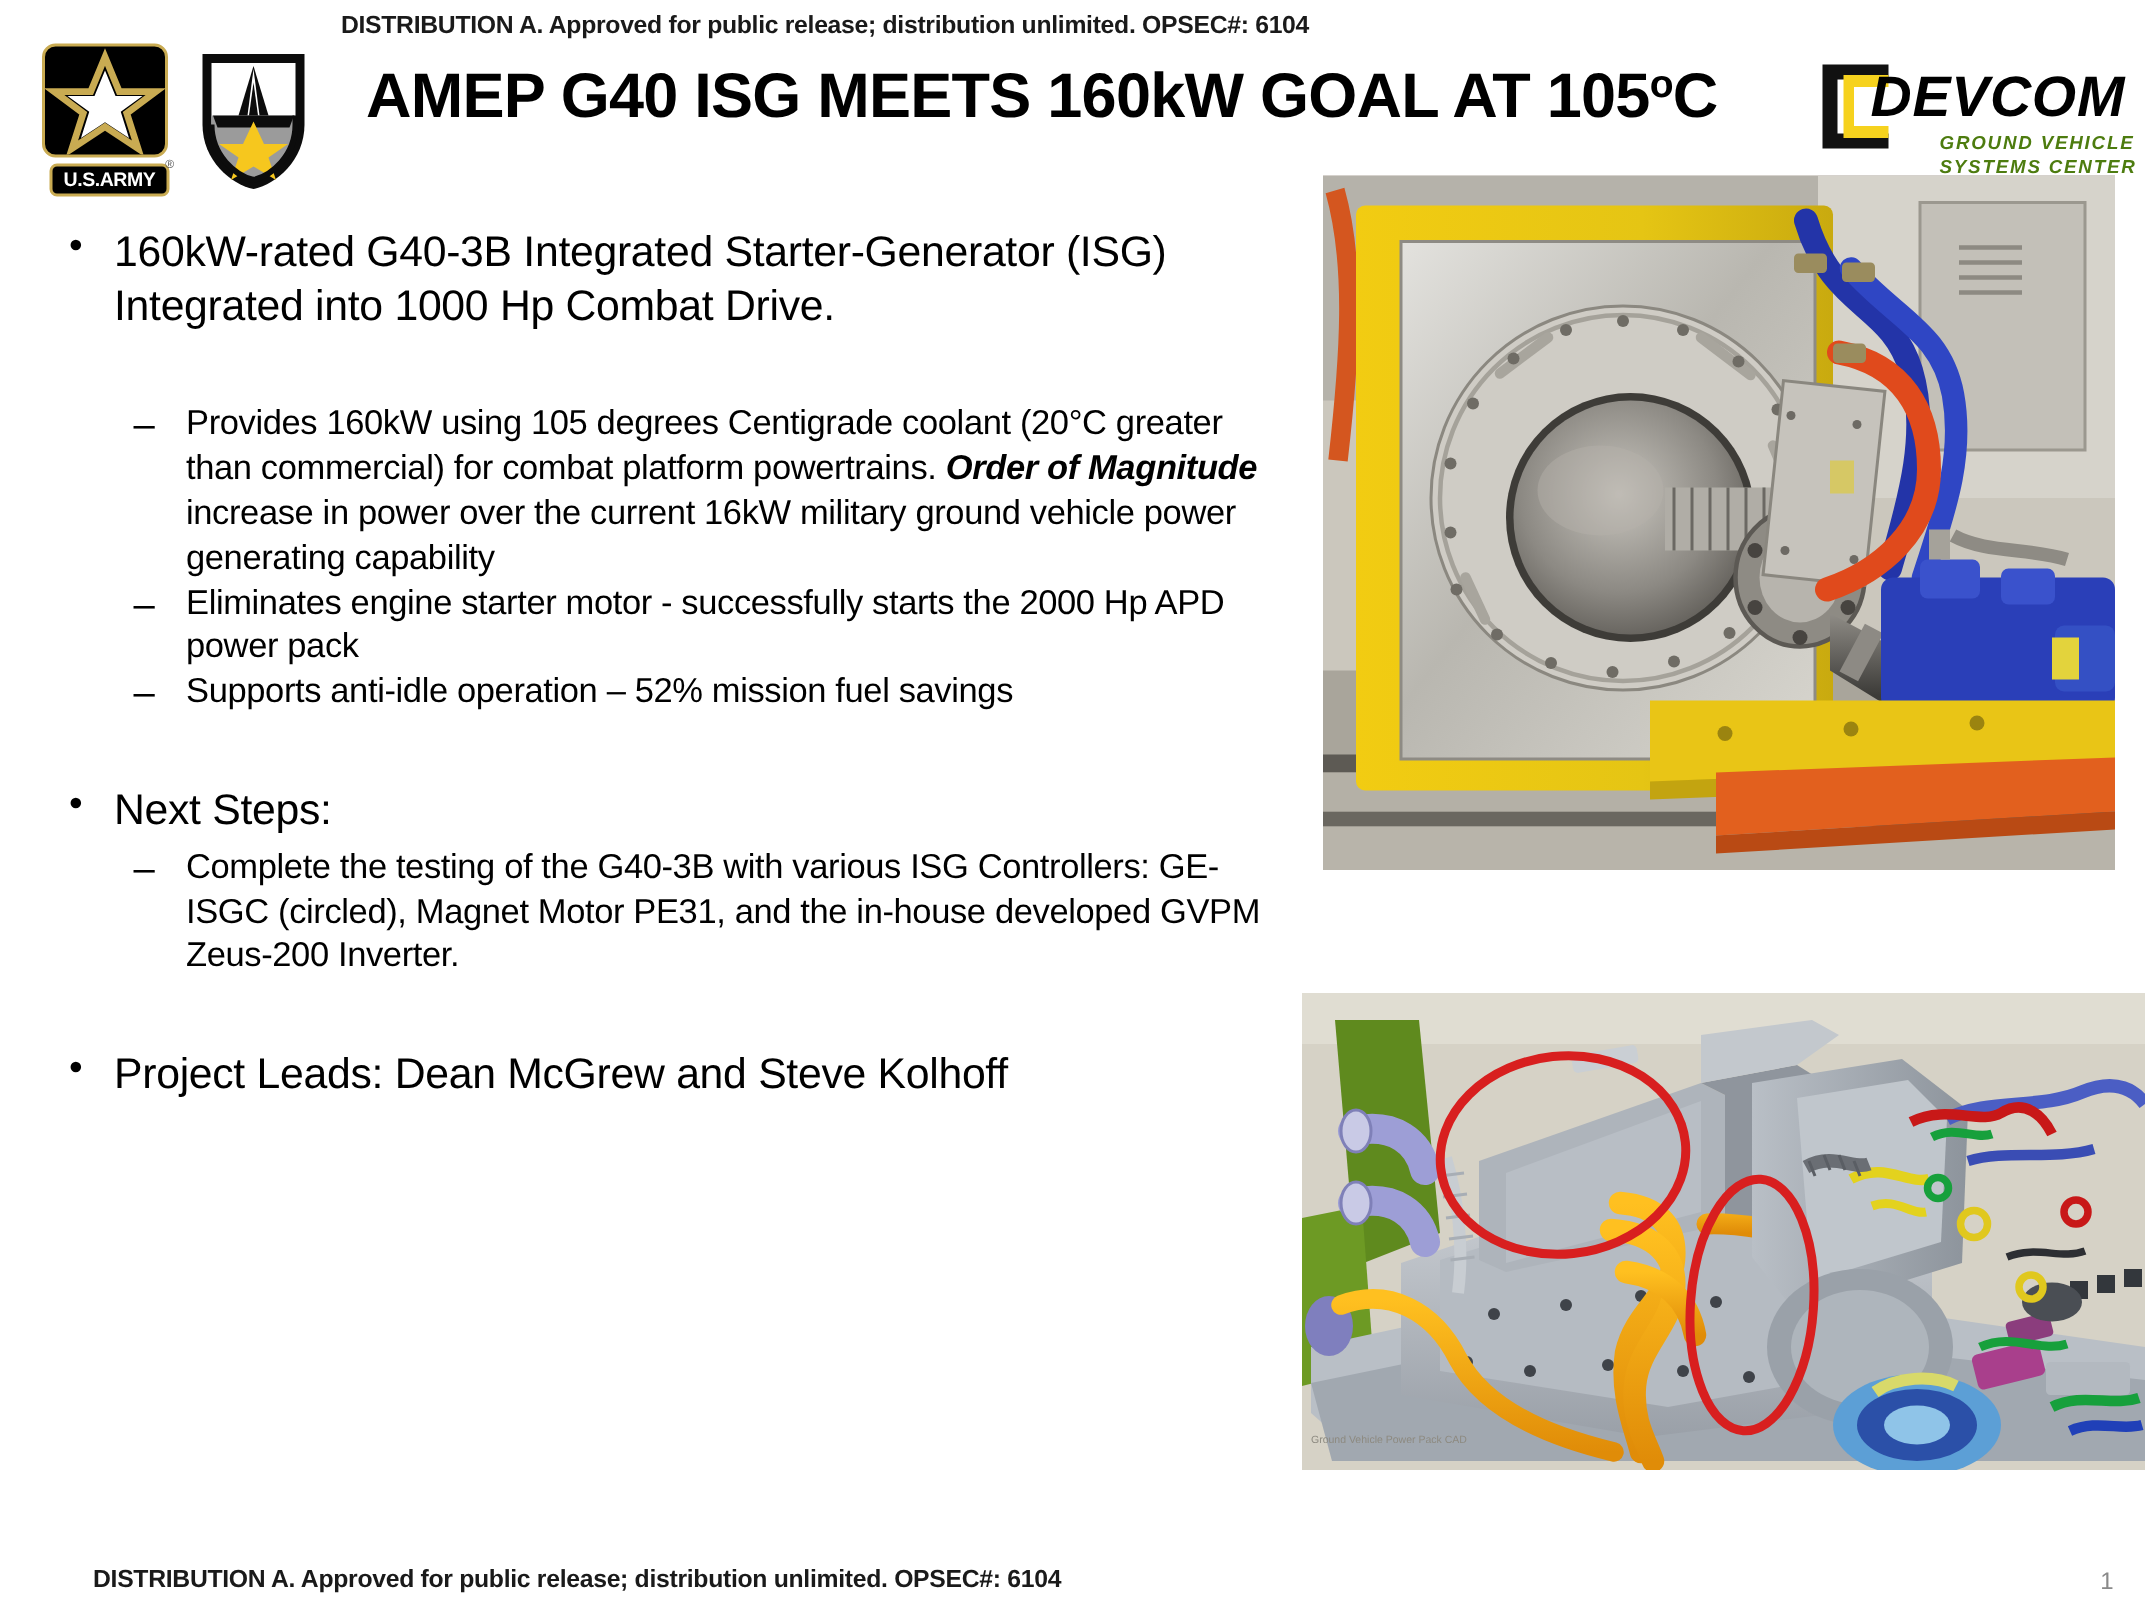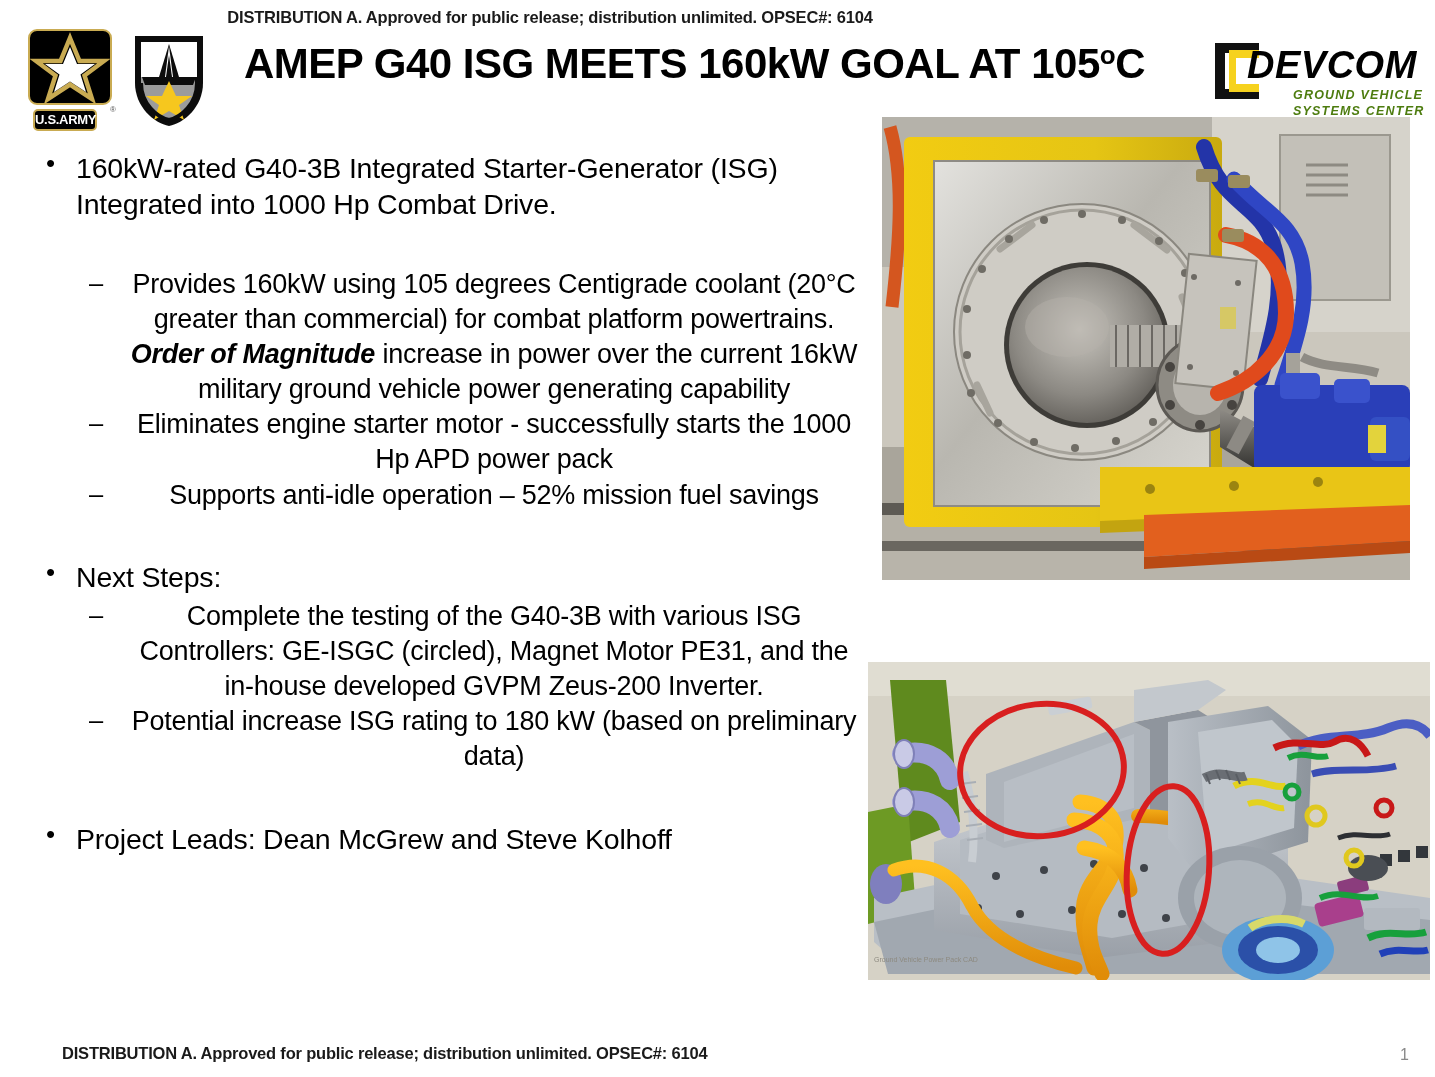--- a/index.html
+++ b/index.html
@@ -64,21 +64,21 @@
     left: 0; top: 0;
     width: 84px; height: 76px;
     background: #000000;
     border: 2px solid #c9ab52;
     border-radius: 9px;
     box-sizing: border-box;
   }
   .army-logo .wordmark {
     position: absolute;
     left: 5px; top: 80px;
-    width: 64px; height: 22px;
+    width: 80px; height: 22px;
     background: #000000;
     border: 2px solid #c9ab52;
     border-radius: 5px;
     box-sizing: border-box;
     color: #ffffff;
     font-size: 13px;
     font-weight: bold;
     line-height: 18px;
     text-align: center;
     letter-spacing: -0.3px;
@@ -161,25 +161,24 @@
     left: 12px;
     top: -3px;
     font-size: 26px;
   }
 
   .l2-list { margin: 0; padding: 0; }
 
   .l2 {
     position: relative;
     padding-left: 90px;
-    font-size: 27px;
+    font-size: 23px;
     font-weight: normal;
     line-height: 1.30;
     letter-spacing: -0.25px;
-    text-align: center;
   }
   .l2::before {
     content: "\2013";
     position: absolute;
     left: 55px;
     top: 0;
     font-size: 25.5px;
   }
   .gap-md { height: 40px; }
   .gap-lg { height: 46px; }
@@ -278,31 +277,30 @@
 
     <div class="l1">160kW-rated G40-3B Integrated Starter-Generator (ISG) Integrated into 1000 Hp Combat Drive.</div>
 
     <div class="gap-md"></div>
 
 
     <div class="l2-list">
       <div class="l2">
         <span>Provides 160kW using 105 degrees Centigrade coolant (20°C greater than commercial) for combat platform powertrains. </span><b class="bi">Order of Magnitude</b><span> increase in power over the current 16kW military ground vehicle power generating capability</span>
       </div>
-      <div class="l2">Eliminates engine starter motor - successfully starts the 1000 Hp APD power pack</div>
+      <div class="l2">Eliminates engine starter motor - successfully starts the 2000 Hp APD power pack</div>
       <div class="l2">Supports anti-idle operation – 52% mission fuel savings</div>
     </div>
 
     <div class="gap-lg"></div>
 
     <div class="l1">Next Steps:</div>
 
     <div class="l2-list">
       <div class="l2">Complete the testing of the G40-3B with various ISG Controllers: GE-ISGC (circled), Magnet Motor PE31, and the in-house developed GVPM Zeus-200 Inverter.</div>
-      <div class="l2">Potential increase ISG rating to 180 kW (based on preliminary data)</div>
     </div>
 
     <div class="gap-lg"></div>
 
     <div class="l1">Project Leads: Dean McGrew and Steve Kolhoff</div>
   </div>
 
   <div class="photo-top">
     <svg width="528" height="463" viewBox="0 0 528 463">
       <defs>

